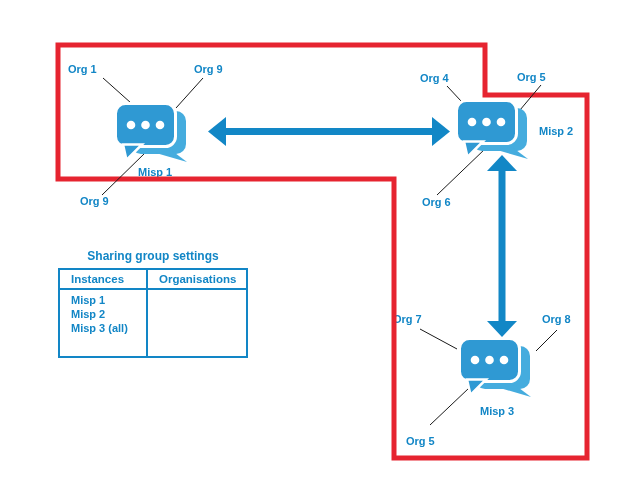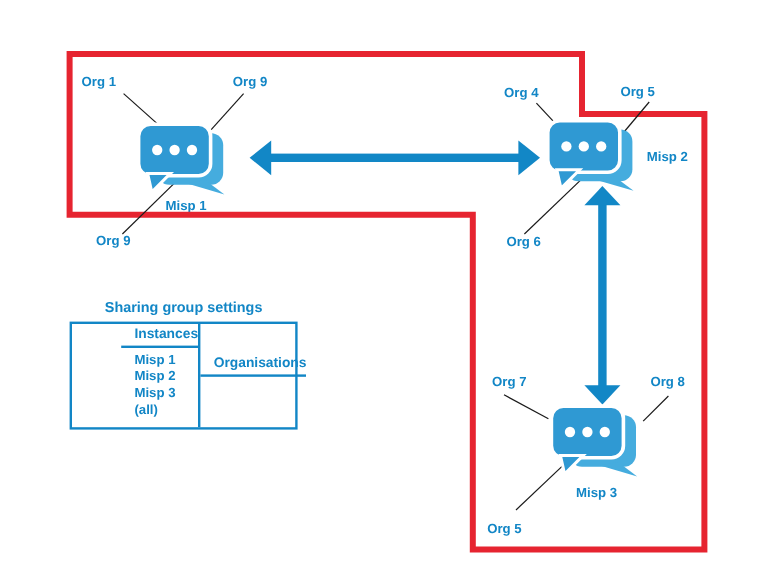--- a/index.html
+++ b/index.html
@@ -19,44 +19,44 @@
     position:absolute;z-index:1;color:var(--blue);
     font-weight:bold;font-size:11px;line-height:11px;white-space:nowrap;
   }
   .sg-title{
     position:absolute;left:58px;top:249px;width:190px;z-index:1;
     text-align:center;color:var(--blue);font-weight:bold;font-size:12px;
   }
   .sg-table{
     position:absolute;left:58px;top:268px;width:190px;height:90px;z-index:1;
     border:2px solid var(--blue);box-sizing:border-box;display:flex;
-    color:var(--blue);font-weight:bold;font-size:11px;padding-left:41px;
+    color:var(--blue);font-weight:bold;font-size:11px;
   }
   .sg-col{box-sizing:border-box;display:flex;flex-direction:column;}
   .sg-col1{width:88px;border-right:2px solid var(--blue);}
-  .sg-col2{flex:1;margin-top:24px;}
+  .sg-col2{flex:1;}
   .sg-th{
     box-sizing:border-box;height:20px;border-bottom:2px solid var(--blue);
     padding:3px 0 0 11px;font-size:11.5px;
   }
   .sg-cell{padding:0 0 0 11px;line-height:14px;}
   .sg-body{padding-top:3px;}
 </style>
 </head>
 <body>
 
 <div class="label" style="left:68px;top:64px">Org 1</div>
 <div class="label" style="left:194px;top:64px">Org 9</div>
 <div class="label" style="left:80px;top:196px">Org 9</div>
 <div class="label" style="left:138px;top:167px">Misp 1</div>
 <div class="label" style="left:420px;top:73px">Org 4</div>
 <div class="label" style="left:517px;top:72px">Org 5</div>
 <div class="label" style="left:539px;top:126px">Misp 2</div>
 <div class="label" style="left:422px;top:197px">Org 6</div>
-<div class="label" style="left:410px;top:314px">Org 7</div>
+<div class="label" style="left:393px;top:314px">Org 7</div>
 <div class="label" style="left:542px;top:314px">Org 8</div>
 <div class="label" style="left:480px;top:406px">Misp 3</div>
 <div class="label" style="left:406px;top:436px">Org 5</div>
 
 <div class="sg-title">Sharing group settings</div>
 <div class="sg-table">
   <div class="sg-col sg-col1">
     <div class="sg-th">Instances</div>
     <div class="sg-body">
       <div class="sg-cell">Misp 1</div>

